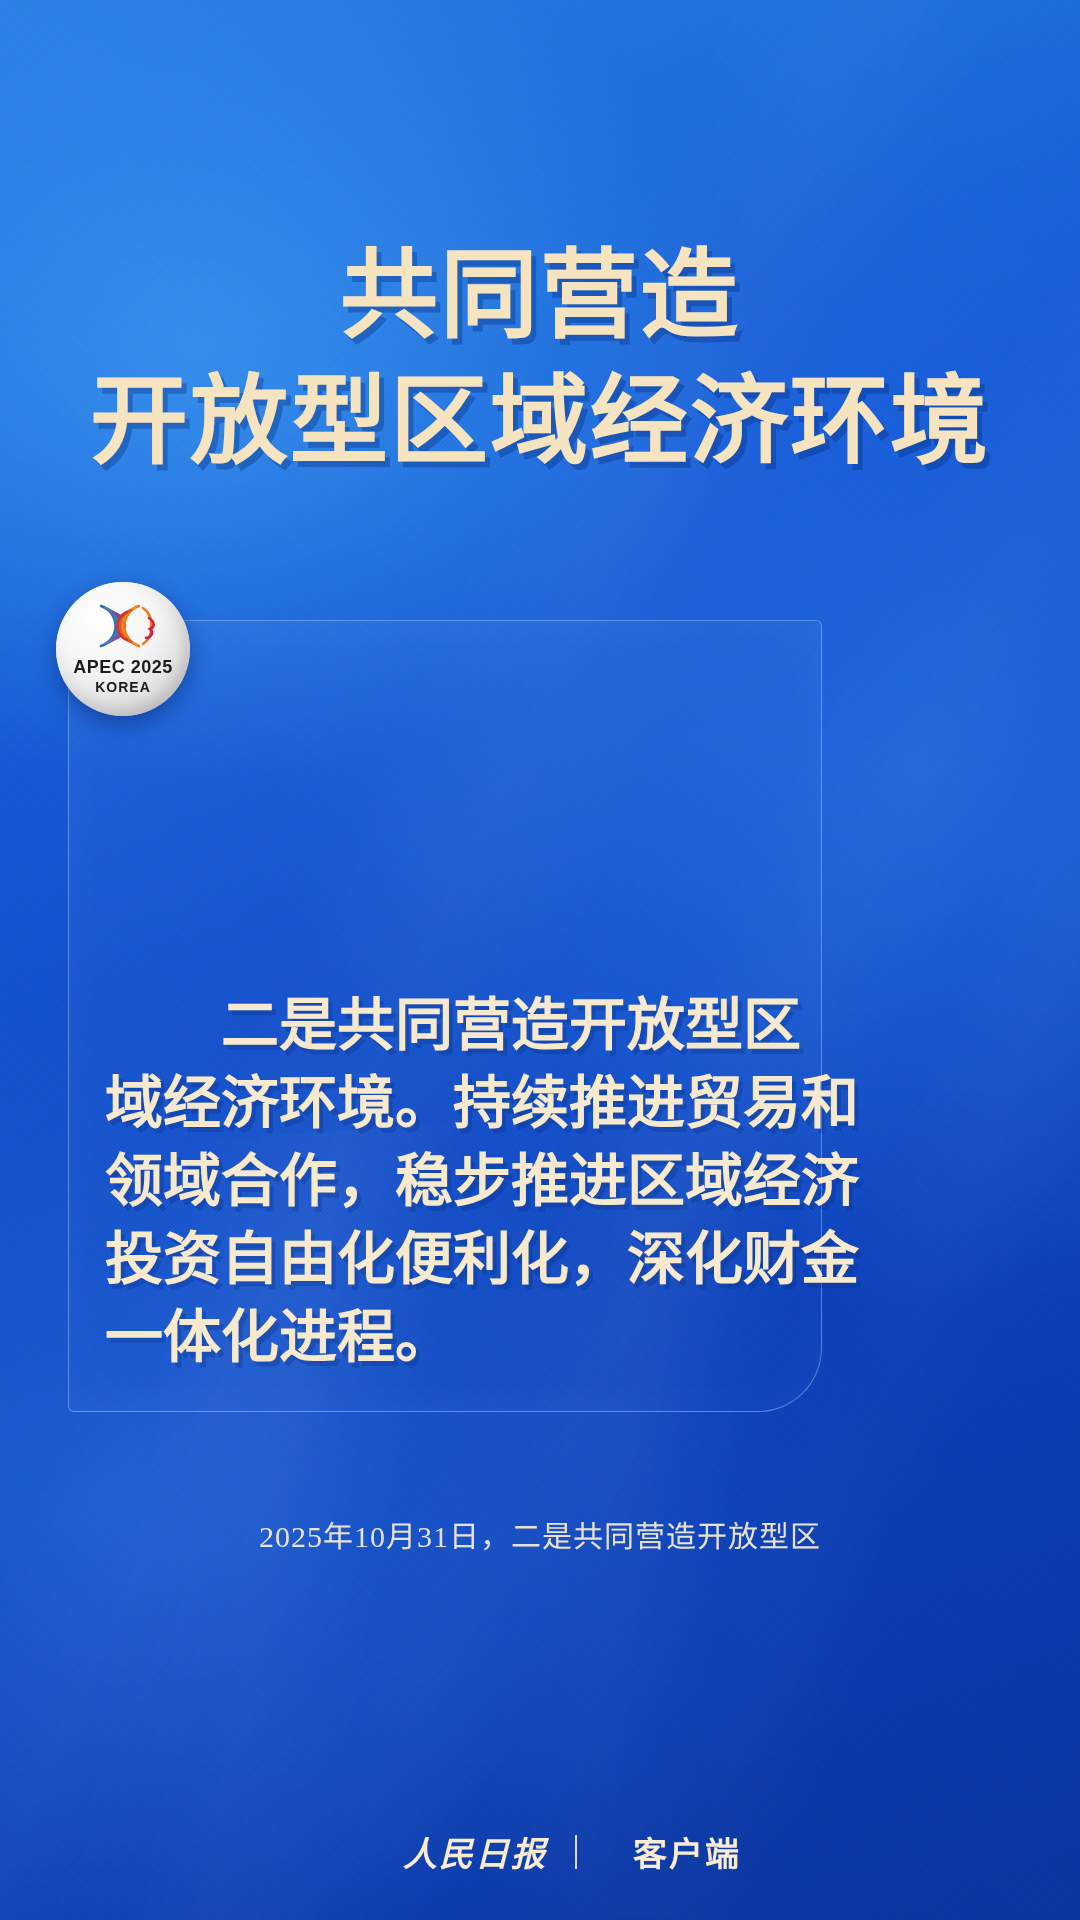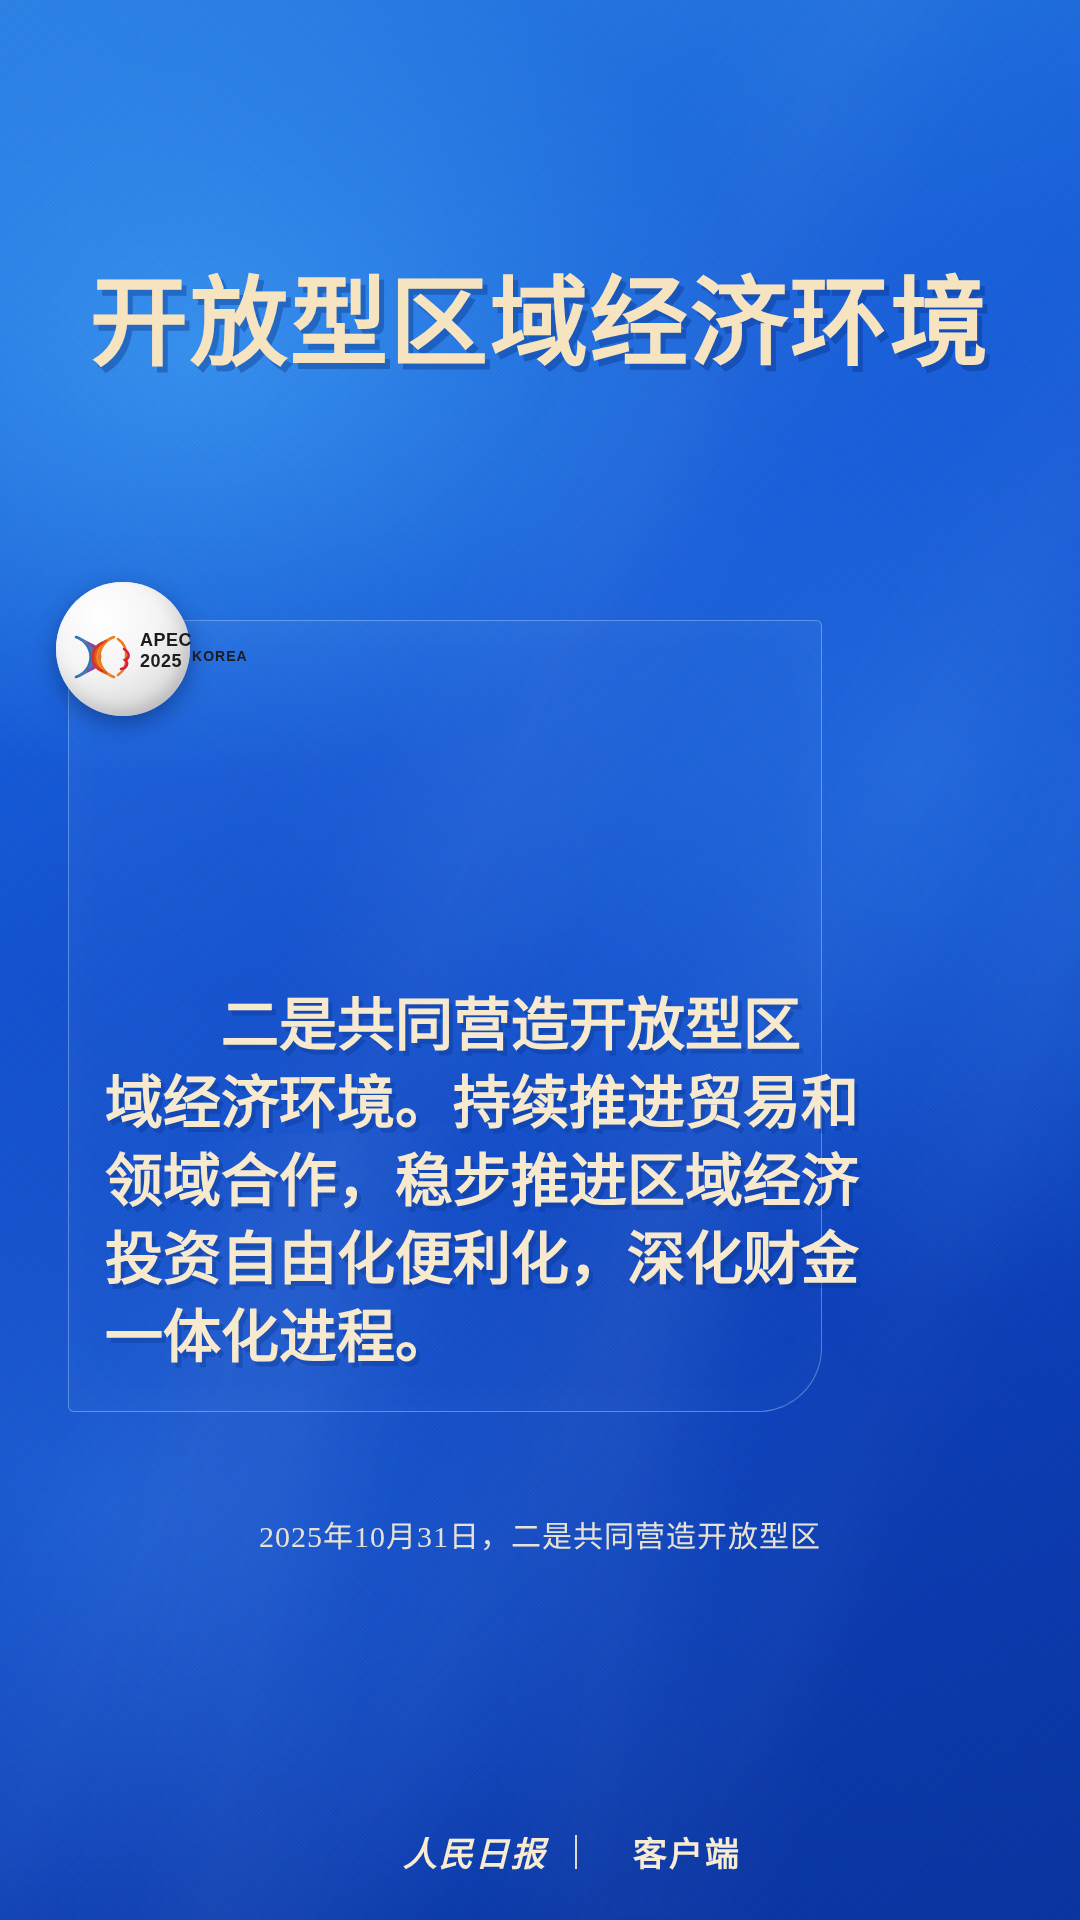--- a/index.html
+++ b/index.html
@@ -97,40 +97,40 @@
     position: absolute;
     left: 56px;
     top: 582px;
     width: 134px;
     height: 134px;
     border-radius: 50%;
     background: radial-gradient(circle at 34% 26%, #ffffff 0%, #f4f4f4 42%, #dcdcdc 74%, #c6c6c6 100%);
     box-shadow: 0 8px 22px rgba(3,28,90,0.45), inset -4px -6px 14px rgba(140,140,150,0.40), inset 3px 4px 10px rgba(255,255,255,0.9);
     z-index: 9;
     display: flex;
-    flex-direction: row;
+    flex-direction: column;
     align-items: center;
     justify-content: flex-start;
   }
   .badge-mark { margin-top: 20px; }
   .badge-apec {
     font-family: "Liberation Sans", "DejaVu Sans", sans-serif;
     font-weight: 700;
     font-size: 18px;
     color: #1c1c1c;
     letter-spacing: 0.5px;
     margin-top: 3px;
   }
   .badge-korea {
     font-family: "Liberation Sans", "DejaVu Sans", sans-serif;
     font-weight: 700;
     font-size: 14px;
     color: #1c1c1c;
     letter-spacing: 1px;
-    margin-top: 14px;
+    margin-top: 1px;
   }
 
   
   .quote {
     position: absolute;
     left: 105px;
     top: 986px;
     width: 690px;
     z-index: 7;
   }
@@ -205,20 +205,21 @@
 </head>
 <body>
 
 <div class="poster">
 
   <div class="texture"></div>
   <div class="sheen"></div>
   <div class="sheen2"></div>
 
   <div class="title-block">
+    <span class="title-line l1">共同营造</span>
     <span class="title-line l2">开放型区域经济环境</span>
   </div>
 
   <div class="card"></div>
 
   <div class="badge">
     <div class="badge-mark">
       <svg width="84" height="48" viewBox="0 0 84 48" aria-hidden="true">
         <g fill="none" stroke-linecap="round">
 

